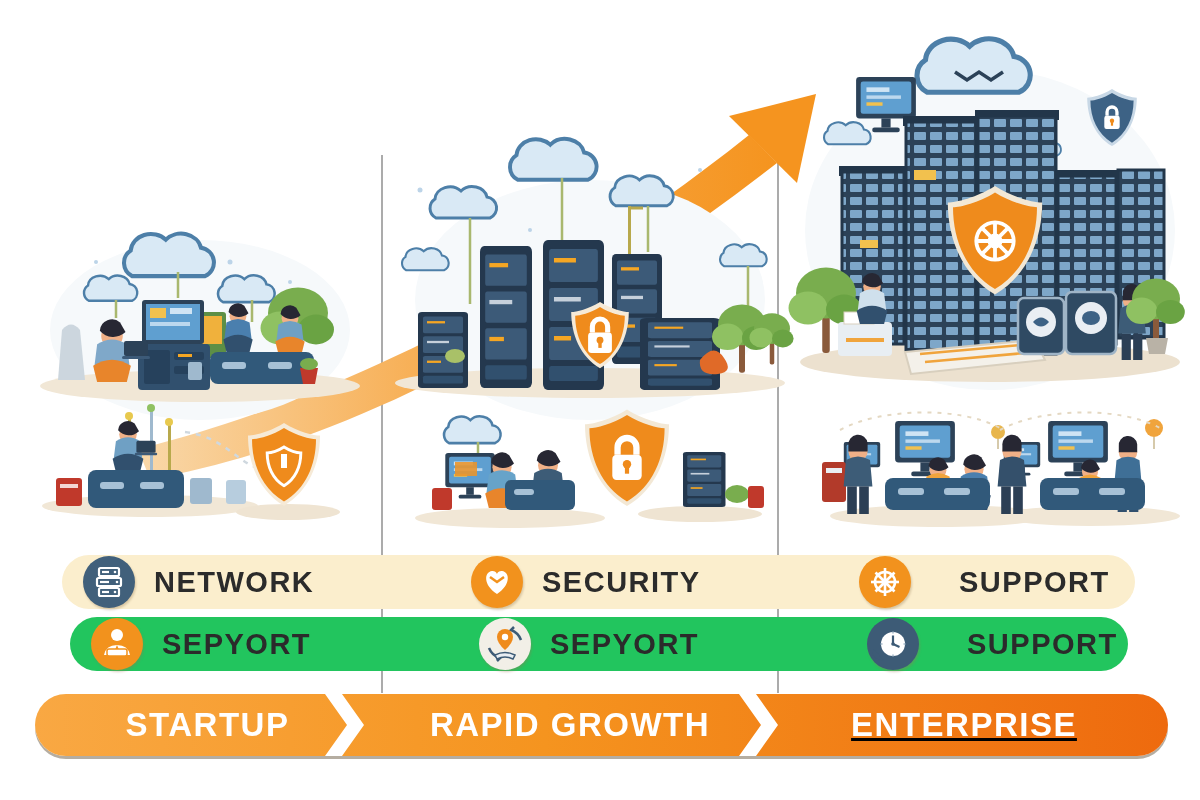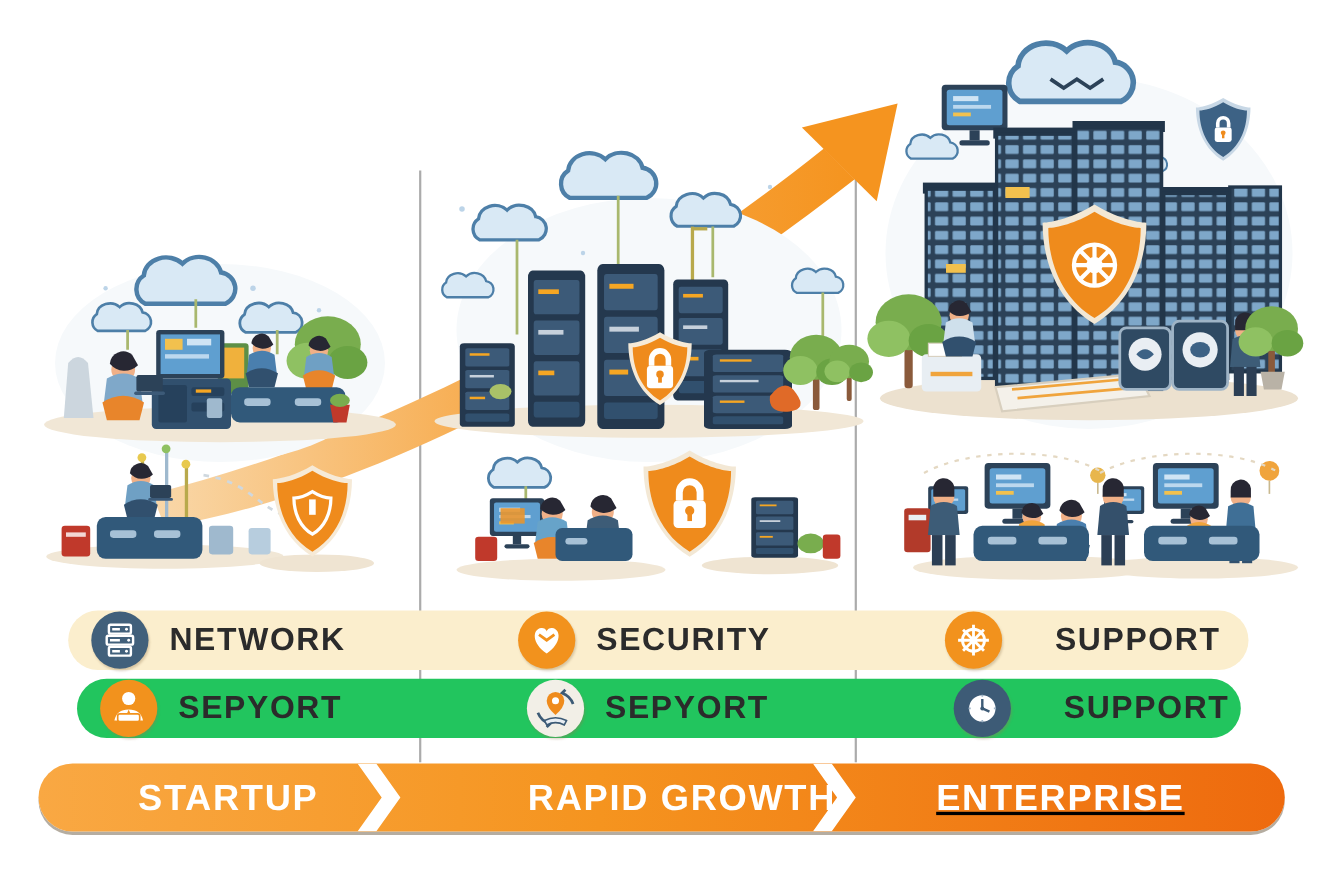--- a/index.html
+++ b/index.html
@@ -10,21 +10,21 @@
   .frow1{left:62px;top:555px;width:1073px;border-radius:27px;}
   .frow2{left:70px;top:617px;width:1058px;border-radius:27px;}
   .fitem{position:absolute;top:0;height:54px;display:flex;align-items:center;gap:18px;}
   .fitem .ficon{width:54px;height:54px;margin-top:0;filter:drop-shadow(1px 2px 1px rgba(150,120,80,.35));}
   .flabel{font-size:29px;font-weight:800;color:#2b2b2b;letter-spacing:1.5px;}
   .it1{left:20px;} .it2{left:408px;} .it3{left:796px;gap:47px;}
   #banner{position:absolute;left:35px;top:694px;width:1133px;height:62px;border-radius:31px;
           background:linear-gradient(90deg,#f9a843 0%,#f5941f 45%,#ee6a0e 100%);
           box-shadow:0 3px 0 #b5ada1;display:flex;overflow:hidden;}
   .bseg{display:flex;align-items:center;justify-content:center;height:100%;}
-  .seg1{width:345px;} .seg2{width:380px;justify-content:flex-end;} .seg3{width:408px;text-decoration:underline;}
+  .seg1{width:345px;} .seg2{width:380px;} .seg3{width:408px;text-decoration:underline;}
   .bseg span{color:#fff;font-size:33px;font-weight:800;letter-spacing:1.5px;}
   .chev{position:absolute;top:0;height:62px;width:42px;}
   .chevA{left:290px;} .chevB{left:704px;}
 </style>
 </head>
 <body>
 
 <div id="stage">
 
 <svg id="illus" viewBox="0 0 1200 800">

